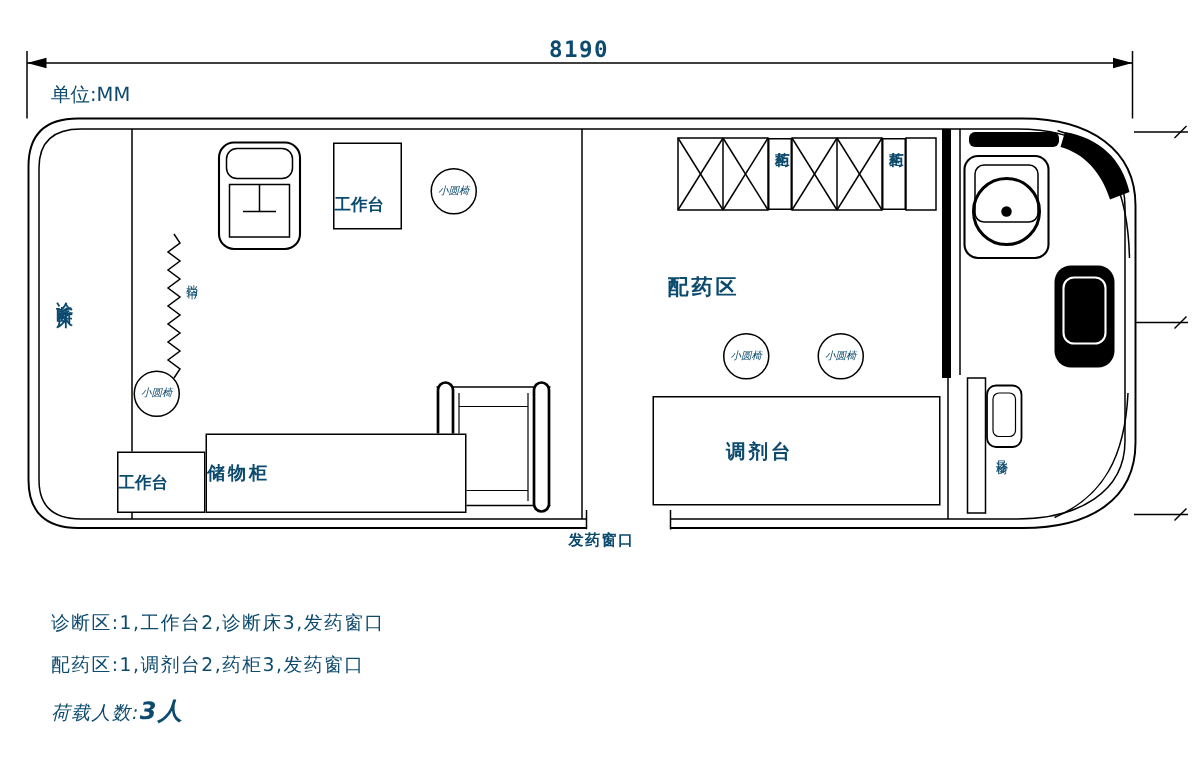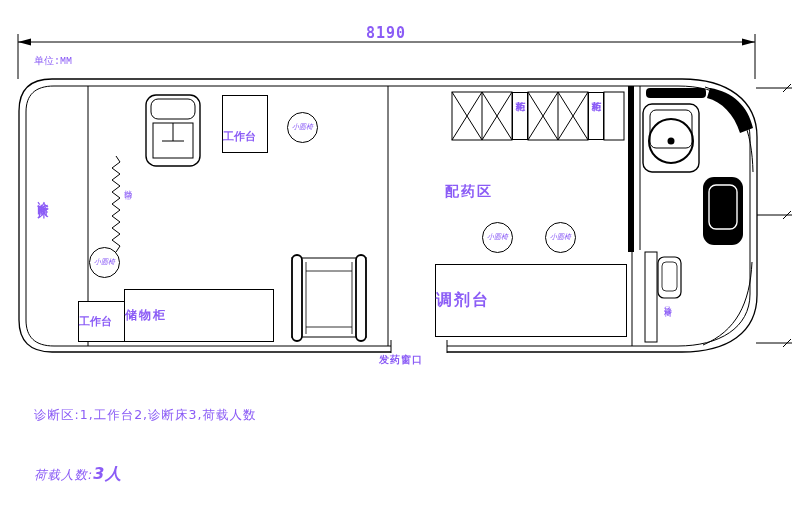--- a/index.html
+++ b/index.html
@@ -1,18 +1,18 @@
 <!DOCTYPE html>
 <html><head>
 <meta charset="utf-8">
 <style>
   html,body{margin:0;padding:0;background:#fff;}
   #canvas{
     position:relative;width:800px;height:519px;background:#ffffff;
-    font-family:"DejaVu Sans",sans-serif;color:#8b5cf6;overflow:hidden;
+    font-family:"DejaVu Sans",sans-serif;color:#0c4a6e;overflow:hidden;
   }
   #linework{position:absolute;left:0;top:0;z-index:0;}
   .abs{position:absolute;z-index:2;}
   .box{border:1px solid #000;background:#fff;display:flex;align-items:center;box-sizing:border-box;}
   .lbl{font-weight:bold;white-space:nowrap;}
   .chair{border:1px solid #000;border-radius:50%;background:#fff;display:flex;align-items:center;justify-content:center;font-size:7px;line-height:1;box-sizing:border-box;white-space:nowrap;font-style:italic;}
   .vtext{writing-mode:vertical-rl;text-orientation:upright;white-space:nowrap;}
   .note{letter-spacing:1px;white-space:nowrap;}
   .dimnum{font-family:"DejaVu Sans Mono",monospace;font-weight:bold;letter-spacing:1px;}
 </style>
@@ -107,21 +107,21 @@
       <circle cx="671" cy="141" r="3.5" fill="#000"></circle>
       <rect x="703" y="177" width="40" height="68" rx="11" fill="#000"></rect>
       <rect x="709" y="185" width="28" height="44" rx="7" fill="none" stroke="#fff" stroke-width="1.4"></rect>
       <rect x="645" y="252" width="12" height="90" fill="#fff" stroke="#000" stroke-width="1"></rect>
       <rect x="658" y="257" width="23" height="41" rx="6" fill="#fff" stroke="#000" stroke-width="1.2"></rect>
       <rect x="662" y="262" width="15" height="29" rx="4" fill="none" stroke="#000" stroke-width="0.8"></rect>
     </g>
   </svg>
 
   <div class="abs dimnum" style="left:346px;top:24px;width:80px;text-align:center;font-size:15px;">8190</div>
-  <div class="abs" style="left:34px;top:54px;font-size:10px;font-family:Liberation Mono, monospace;">单位:MM</div>
+  <div class="abs" style="left:34px;top:54px;font-size:13px;">单位:MM</div>
 
   <div class="abs vtext lbl" style="left:34px;top:192px;font-size:11px;letter-spacing:3px;">诊断床</div>
 
   <div class="abs vtext" style="left:121px;top:183px;font-size:8px;letter-spacing:2px;background:#fff;">挡帘</div>
 
   <div class="abs box" style="left:222px;top:95px;width:46px;height:58px;align-items:flex-end;padding-bottom:8px;">
     <span class="lbl" style="font-size:11px;">工作台</span>
   </div>
 
   <div class="abs chair" style="left:287px;top:112px;width:31px;height:31px;">
@@ -129,44 +129,45 @@
   </div>
 
   <div class="abs chair" style="left:89px;top:247px;width:31px;height:31px;">
     <span>小圆椅</span>
   </div>
 
   <div class="abs box" style="left:78px;top:301px;width:59px;height:41px;">
     <span class="lbl" style="font-size:11px;">工作台</span>
   </div>
 
-  <div class="abs box" style="left:124px;top:289px;width:150px;height:53px;">
+  <div class="abs box" style="left:137px;top:289px;width:174px;height:53px;">
     <span class="lbl" style="font-size:12px;letter-spacing:2px;">储物柜</span>
   </div>
 
   <div class="abs lbl" style="left:445px;top:183px;font-size:14px;letter-spacing:2px;">配药区</div>
 
   <div class="abs box vtext lbl" style="left:512px;top:92px;width:16px;height:48px;font-size:9.5px;letter-spacing:1px;">药柜</div>
 
   <div class="abs box vtext lbl" style="left:588px;top:92px;width:16px;height:48px;font-size:9.5px;letter-spacing:1px;">药柜</div>
 
   <div class="abs chair" style="left:482px;top:222px;width:31px;height:31px;">
     <span>小圆椅</span>
   </div>
 
   <div class="abs chair" style="left:545px;top:222px;width:31px;height:31px;">
     <span>小圆椅</span>
   </div>
 
   <div class="abs box" style="left:435px;top:264px;width:192px;height:73px;">
-    <span class="lbl" style="font-size:16px;letter-spacing:2px;">调剂台</span>
+    <span class="lbl" style="font-size:13px;letter-spacing:2px;margin-left:48px;">调剂台</span>
   </div>
 
   <div class="abs lbl" style="left:377px;top:353px;font-size:10px;letter-spacing:1px;background:#fff;padding:0 2px;">发药窗口</div>
 
   <div class="abs vtext" style="left:661px;top:300px;font-size:8px;letter-spacing:1px;background:#fff;">导诊椅</div>
 
-  <div class="abs note" style="left:34px;top:407px;font-size:12.5px;">诊断区:1,工作台2,诊断床3,荷载人数</div>
+  <div class="abs note" style="left:34px;top:407px;font-size:12.5px;">诊断区:1,工作台2,诊断床3,发药窗口</div>
+  <div class="abs note" style="left:34px;top:435px;font-size:12.5px;">配药区:1,调剂台2,药柜3,发药窗口</div>
   <div class="abs note" style="left:34px;top:464px;font-size:12.5px;font-style:italic;">
     <span>荷载人数:</span><span style="font-size:16px;font-weight:600;">3人</span>
   </div>
 
 </div>
 
 </body></html>

